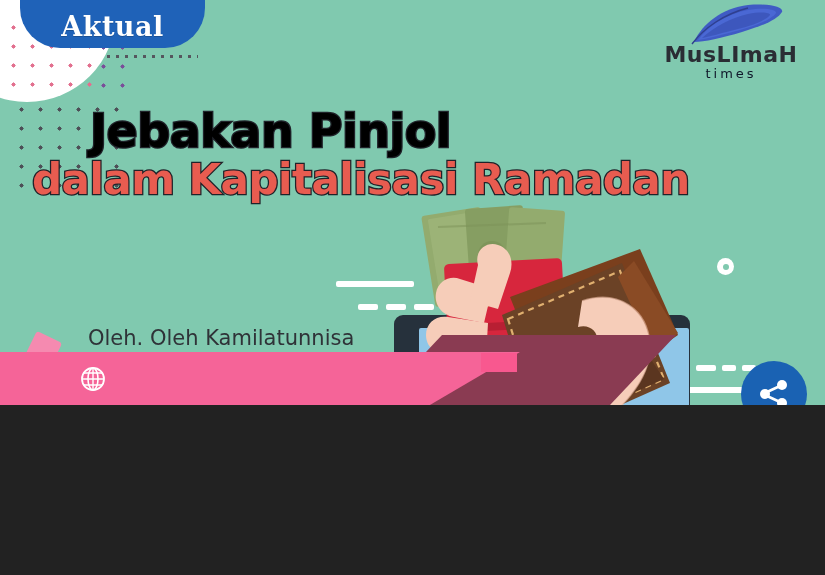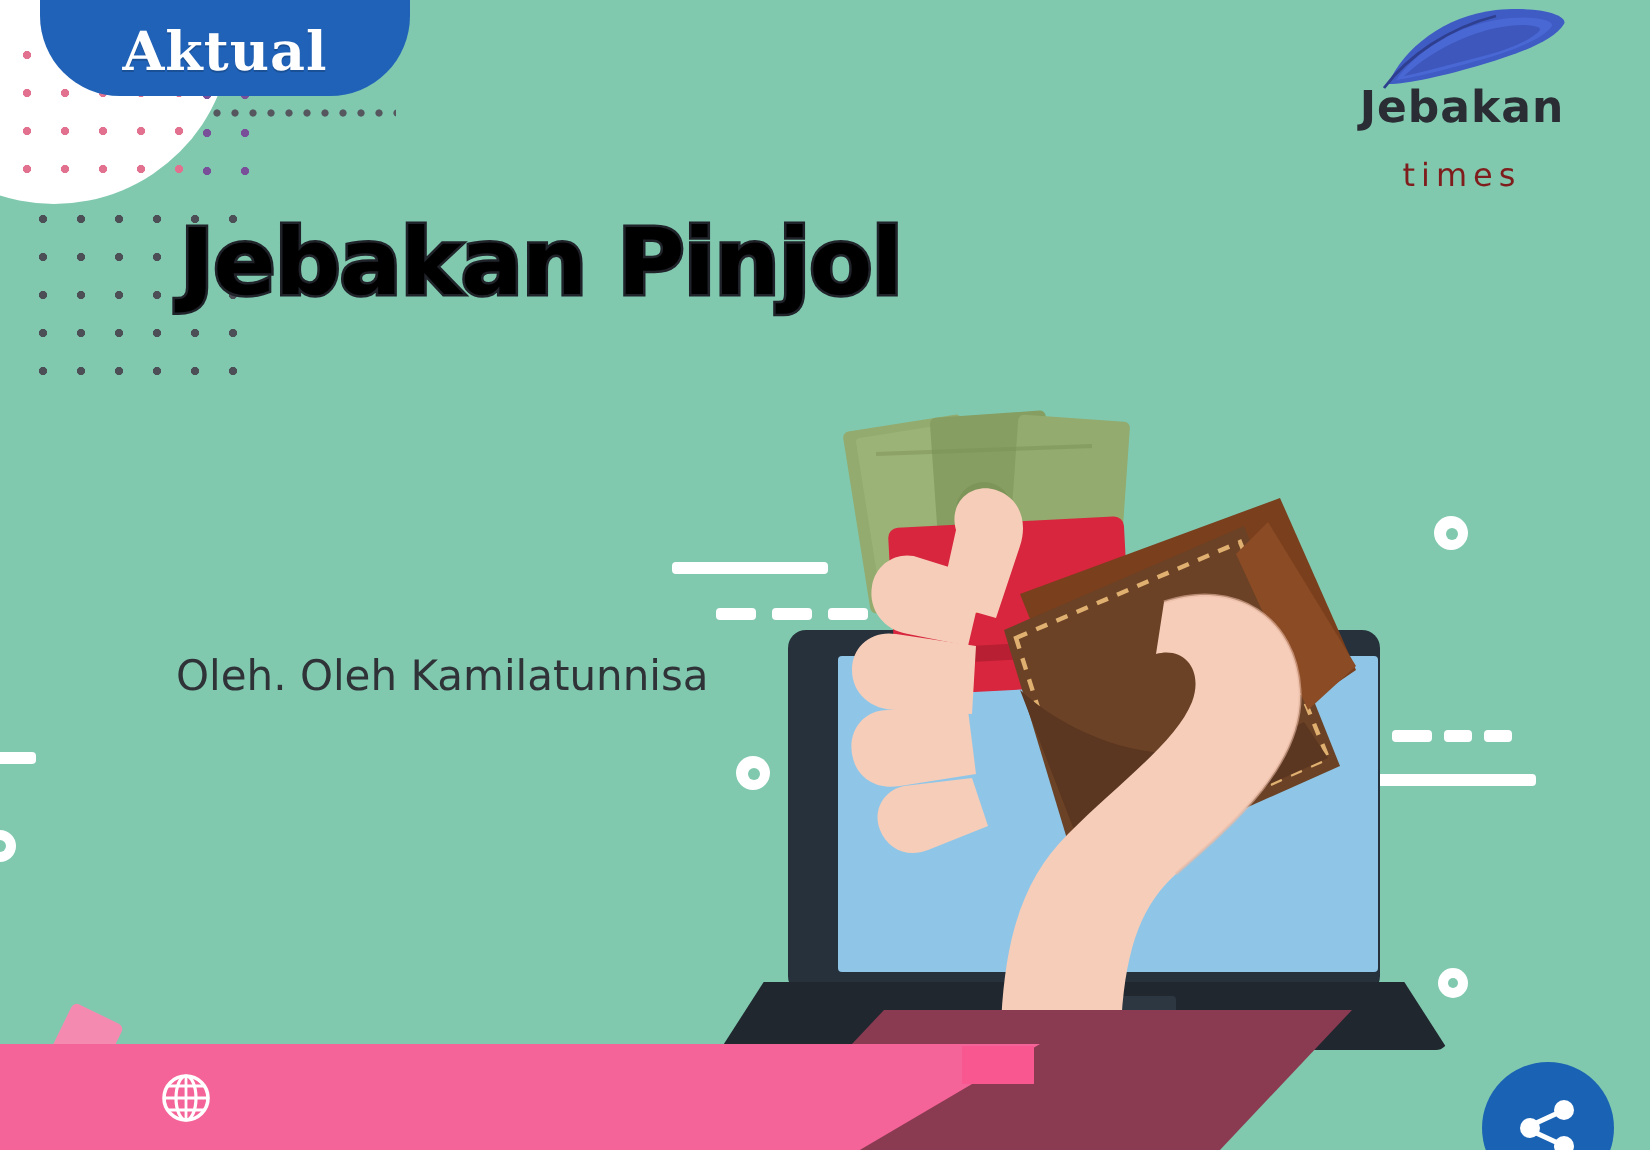--- a/index.html
+++ b/index.html
@@ -1,20 +1,20 @@
 <!DOCTYPE html>
 <html><head>
 <meta charset="utf-8">
 <style>
   html,body{margin:0;padding:0;background:#222;}
   *{box-sizing:border-box;}
 
   #poster{
     position:relative;
-    width:825px;height:575px;
+    width:825px;height:405px;
     overflow:hidden;
     background:#80c9af;
     font-family:"DejaVu Sans", sans-serif;
   }
 
   
   .whitecircle{
     position:absolute; left:-62px; top:-76px;
     width:178px;height:178px;border-radius:50%;
     background:#ffffff;
@@ -55,21 +55,21 @@
   
   .logo{position:absolute;right:24px;top:2px;width:140px;height:84px;z-index:6;text-align:center;}
   .logo svg{display:block;margin:0 auto;}
   .logo-name{
     font-family:"DejaVu Sans", sans-serif;font-weight:bold;
     font-size:22px;color:#2a2d34;line-height:1;margin-top:-4px;
     letter-spacing:0.5px;
   }
   .logo-sub{
     font-family:"DejaVu Sans", sans-serif;
-    font-size:16px;color:#7f1d1d;letter-spacing:3px;margin-top:12px;
+    font-size:13px;color:#0f172a;letter-spacing:3px;margin-top:0;
   }
 
   
   .headline{position:absolute;left:46px;top:108px;z-index:5;}
   .hl1{
     font-family:"DejaVu Sans", sans-serif;font-weight:bold;
     font-size:46px;line-height:1.0;color:#000000;
     -webkit-text-stroke:2.5px #20232a;
     paint-order:stroke fill;
     letter-spacing:-0.5px;
@@ -176,26 +176,27 @@
     <span>Aktual</span>
   </div>
 
   <div class="logo">
     <svg width="110" height="46" viewBox="0 0 110 46">
       <path d="M18 40 C26 22 46 6 72 3 C96 1 108 6 106 10 C101 18 86 24 66 30 C46 36 28 40 18 40 Z" fill="#3f5bc4"></path>
       <path d="M22 38 C32 24 50 12 72 8 C90 5 101 8 100 11 C96 17 82 23 64 28 C46 33 30 37 22 38 Z" fill="#4a68d4"></path>
       <path d="M26 36 C38 25 54 16 72 12 C86 9 95 11 94 13 C90 18 78 23 62 27 C46 31 32 35 26 36 Z" fill="#3b55b8" opacity=".85"></path>
       <path d="M16 42 C28 26 48 12 72 6" stroke="#2f3f8f" stroke-width="1.4" fill="none"></path>
     </svg>
-    <div class="logo-name">Jebakan</div>
+    <div class="logo-name">MusLImaH</div>
     <div class="logo-sub">times</div>
   </div>
 
   <div class="headline">
     <div class="hl1">Jebakan Pinjol</div>
+    <div class="hl2">dalam Kapitalisasi Ramadan</div>
   </div>
 
   <div class="byline">Oleh. Oleh Kamilatunnisa</div>
 
   <div class="dash" style="left:336px;top:281px;width:78px;"></div>
   <div class="dash" style="left:358px;top:304px;width:20px;"></div>
   <div class="dash" style="left:386px;top:304px;width:20px;"></div>
   <div class="dash" style="left:414px;top:304px;width:20px;"></div>
   <div class="dash" style="left:-4px;top:376px;width:22px;"></div>
 

